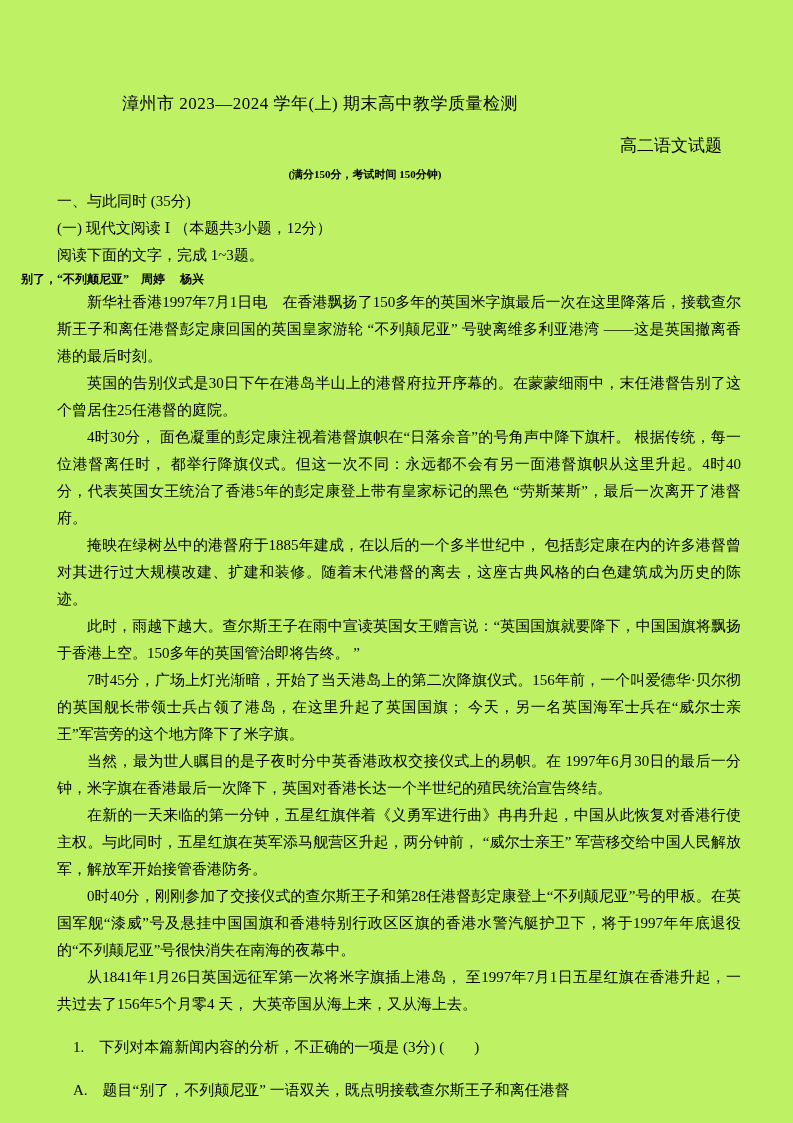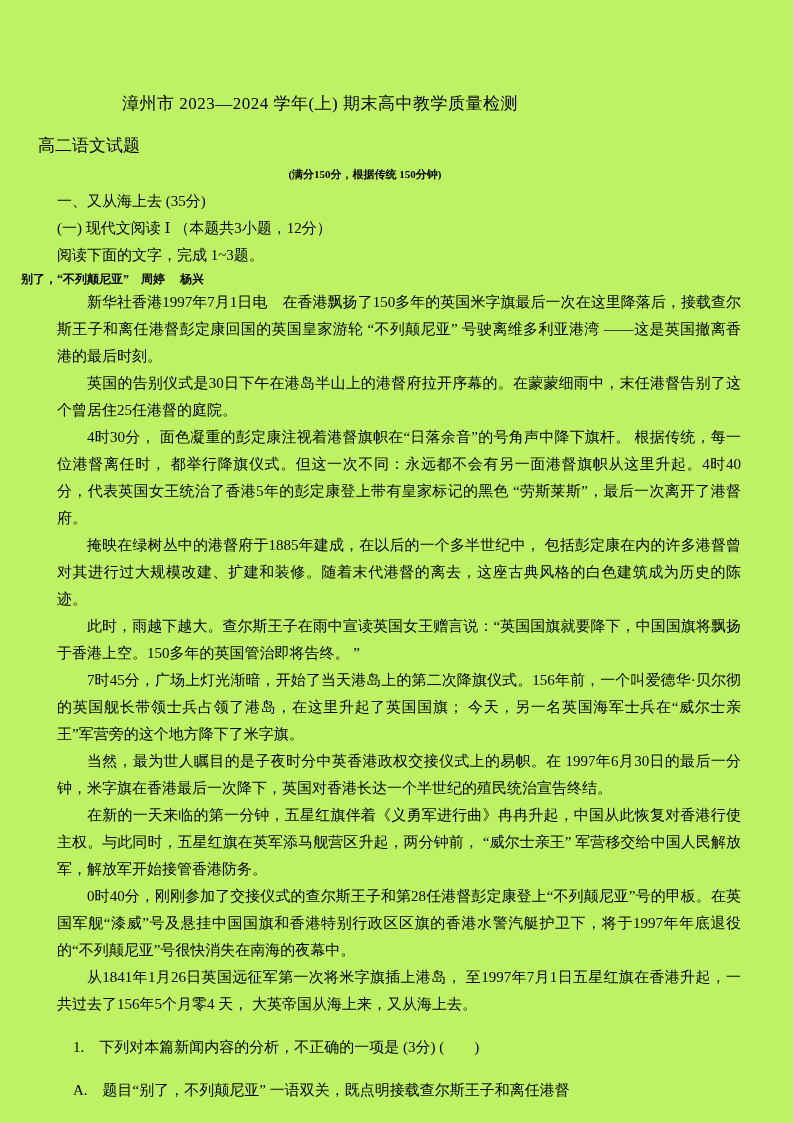--- a/index.html
+++ b/index.html
@@ -22,21 +22,21 @@
     position: relative;
     left: -79px;
     text-align: center;
     font-size: 17px;
     letter-spacing: 0.5px;
     white-space: nowrap;
   }
   .exam-subtitle {
     position: relative;
     left: -19px;
-    text-align: left;
+    text-align: right;
     font-size: 17px;
     margin-top: 19px;
     white-space: nowrap;
   }
   .exam-info {
     position: relative;
     left: -34px;
     text-align: center;
     font-size: 11px;
     font-weight: bold;
@@ -77,23 +77,23 @@
 </style>
 </head>
 <body>
 
 <div class="page">
 
   <div class="exam-title">漳州市 2023—2024 学年(上) 期末高中教学质量检测</div>
 
   <div class="exam-subtitle">高二语文试题</div>
 
-  <div class="exam-info">(满分150分，根据传统  150分钟)</div>
+  <div class="exam-info">(满分150分，考试时间  150分钟)</div>
 
-  <p class="section-heading">一、又从海上去 (35分)</p>
+  <p class="section-heading">一、与此同时 (35分)</p>
 
   <p class="subsection-heading">(一) 现代文阅读 Ⅰ （本题共3小题，12分）</p>
 
   <p class="reading-instruction">阅读下面的文字，完成 1~3题。</p>
 
   <div class="article-title">别了，“不列颠尼亚”　周婷　 杨兴</div>
 
   <div class="article-body">
     <p>新华社香港1997年7月1日电　在香港飘扬了150多年的英国米字旗最后一次在这里降落后，接载查尔斯王子和离任港督彭定康回国的英国皇家游轮 “不列颠尼亚” 号驶离维多利亚港湾 ——这是英国撤离香港的最后时刻。</p>
     <p>英国的告别仪式是30日下午在港岛半山上的港督府拉开序幕的。在蒙蒙细雨中，末任港督告别了这个曾居住25任港督的庭院。</p>

